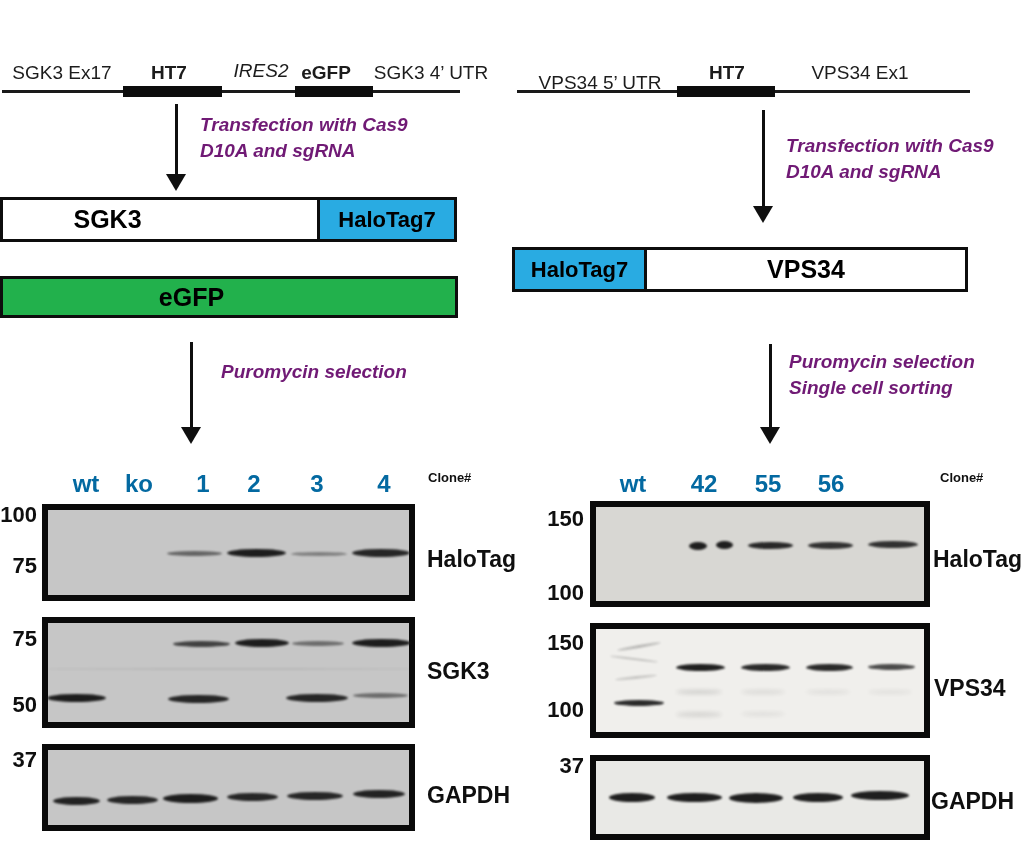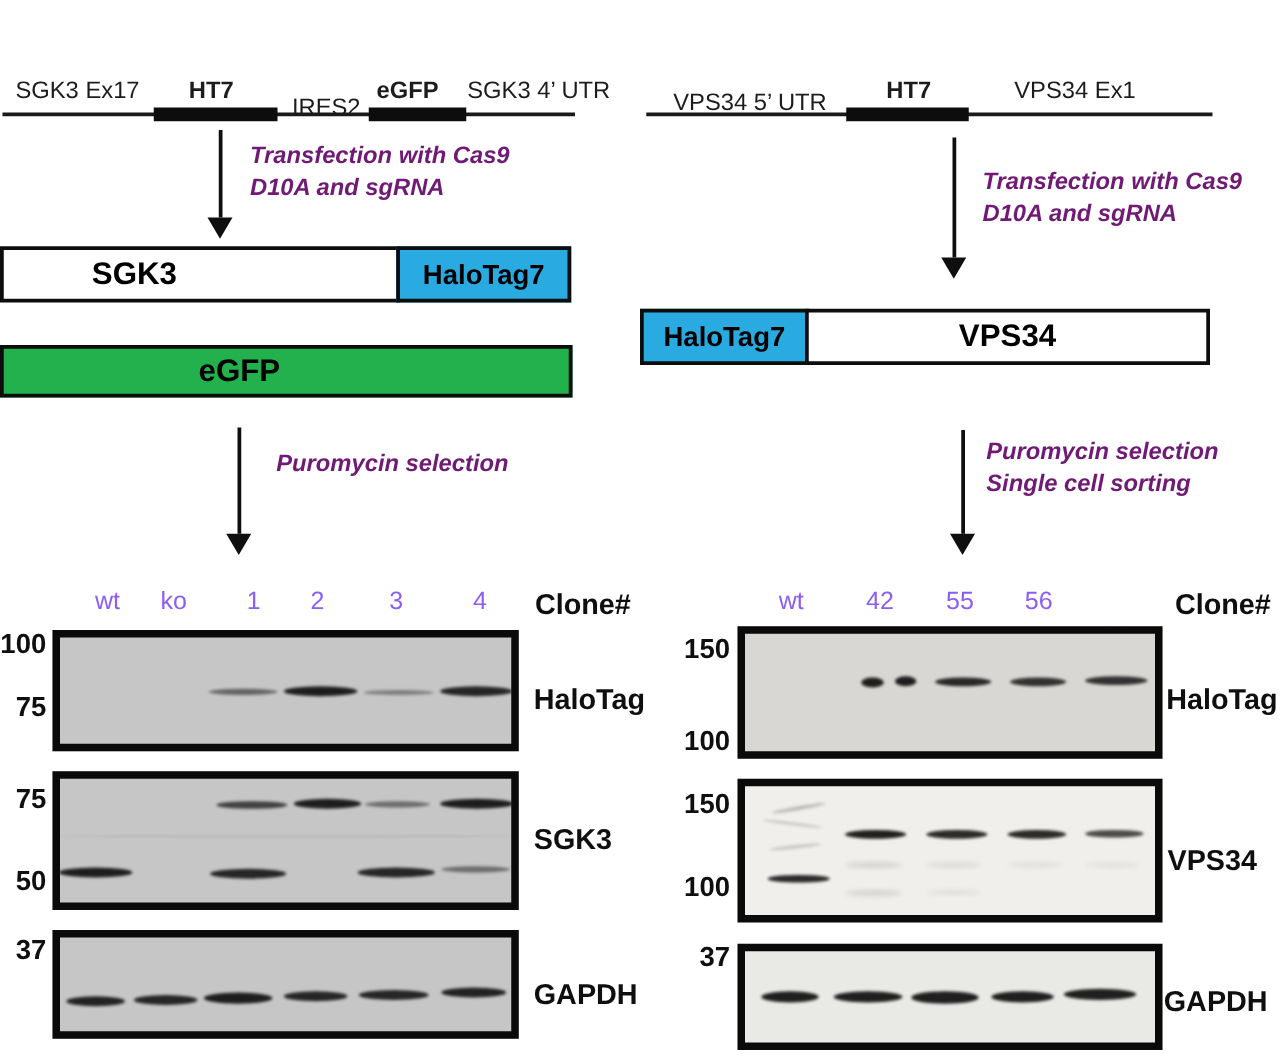--- a/index.html
+++ b/index.html
@@ -12,34 +12,34 @@
   .construct-line{height:3px;background:#1a1a1a;}
   .construct-seg{height:11px;background:#0d0d0d;}
   .tp{font-size:23px;font-weight:bold;line-height:27px;color:#0f0f0f;}
   .arrow .arrow-stem{width:3px;background:#0f0f0f;margin-left:9px;}
   .arrow .arrow-head{width:0;height:0;border-left:10px solid transparent;border-right:10px solid transparent;border-top:17px solid #0f0f0f;}
   .annot{font-size:19px;font-weight:bold;font-style:italic;line-height:26px;color:#701a75;white-space:nowrap;}
   .annot span{display:block;}
   .pbox{border:3px solid #0d0d0d;box-sizing:border-box;display:flex;align-items:center;justify-content:center;font-weight:bold;color:#000;}
   .blot-box{border:6px solid #0a0a0a;box-sizing:border-box;}
   .marker{font-size:22px;font-weight:bold;text-align:right;width:70px;color:#0f0f0f;}
-  .lane-label{font-size:20px;font-weight:normal;transform:translateX(-50%);color:#8b5cf6;white-space:nowrap;}
-  .clone-label{font-size:23px;font-weight:bold;color:#0f0f0f;white-space:nowrap;}
+  .lane-label{font-size:24px;font-weight:bold;transform:translateX(-50%);color:#0369a1;white-space:nowrap;}
+  .clone-label{font-size:13px;font-weight:bold;color:#0f0f0f;white-space:nowrap;}
   .blot-label{font-size:23px;font-weight:bold;color:#0f0f0f;white-space:nowrap;}
   .band{background:#151515;border-radius:50%;filter:blur(1.1px);}
 </style>
 </head>
 <body>
 
 <div class="canvas" id="canvas">
 
 
   <span class="construct-label abs" style="left:62px;top:62px;">SGK3 Ex17</span>
   <span class="construct-label bold abs" style="left:169px;top:62px;">HT7</span>
-  <span class="construct-label abs" style="left:261px;top:76px;">IRES2</span>
+  <span class="construct-label abs" style="left:261px;top:60px;font-style:italic;">IRES2</span>
   <span class="construct-label bold abs" style="left:326px;top:62px;">eGFP</span>
   <span class="construct-label abs" style="left:431px;top:62px;">SGK3 4’ UTR</span>
   <div class="construct-line abs" style="left:2px;top:90px;width:458px;"></div>
   <div class="construct-seg abs" style="left:123px;top:86px;width:99px;"></div>
   <div class="construct-seg abs" style="left:295px;top:86px;width:78px;"></div>
 
   <span class="construct-label abs" style="left:600px;top:72px;">VPS34 5’ UTR</span>
   <span class="construct-label bold abs" style="left:727px;top:62px;">HT7</span>
   <span class="construct-label abs" style="left:860px;top:62px;">VPS34 Ex1</span>
   <div class="construct-line abs" style="left:517px;top:90px;width:453px;"></div>

